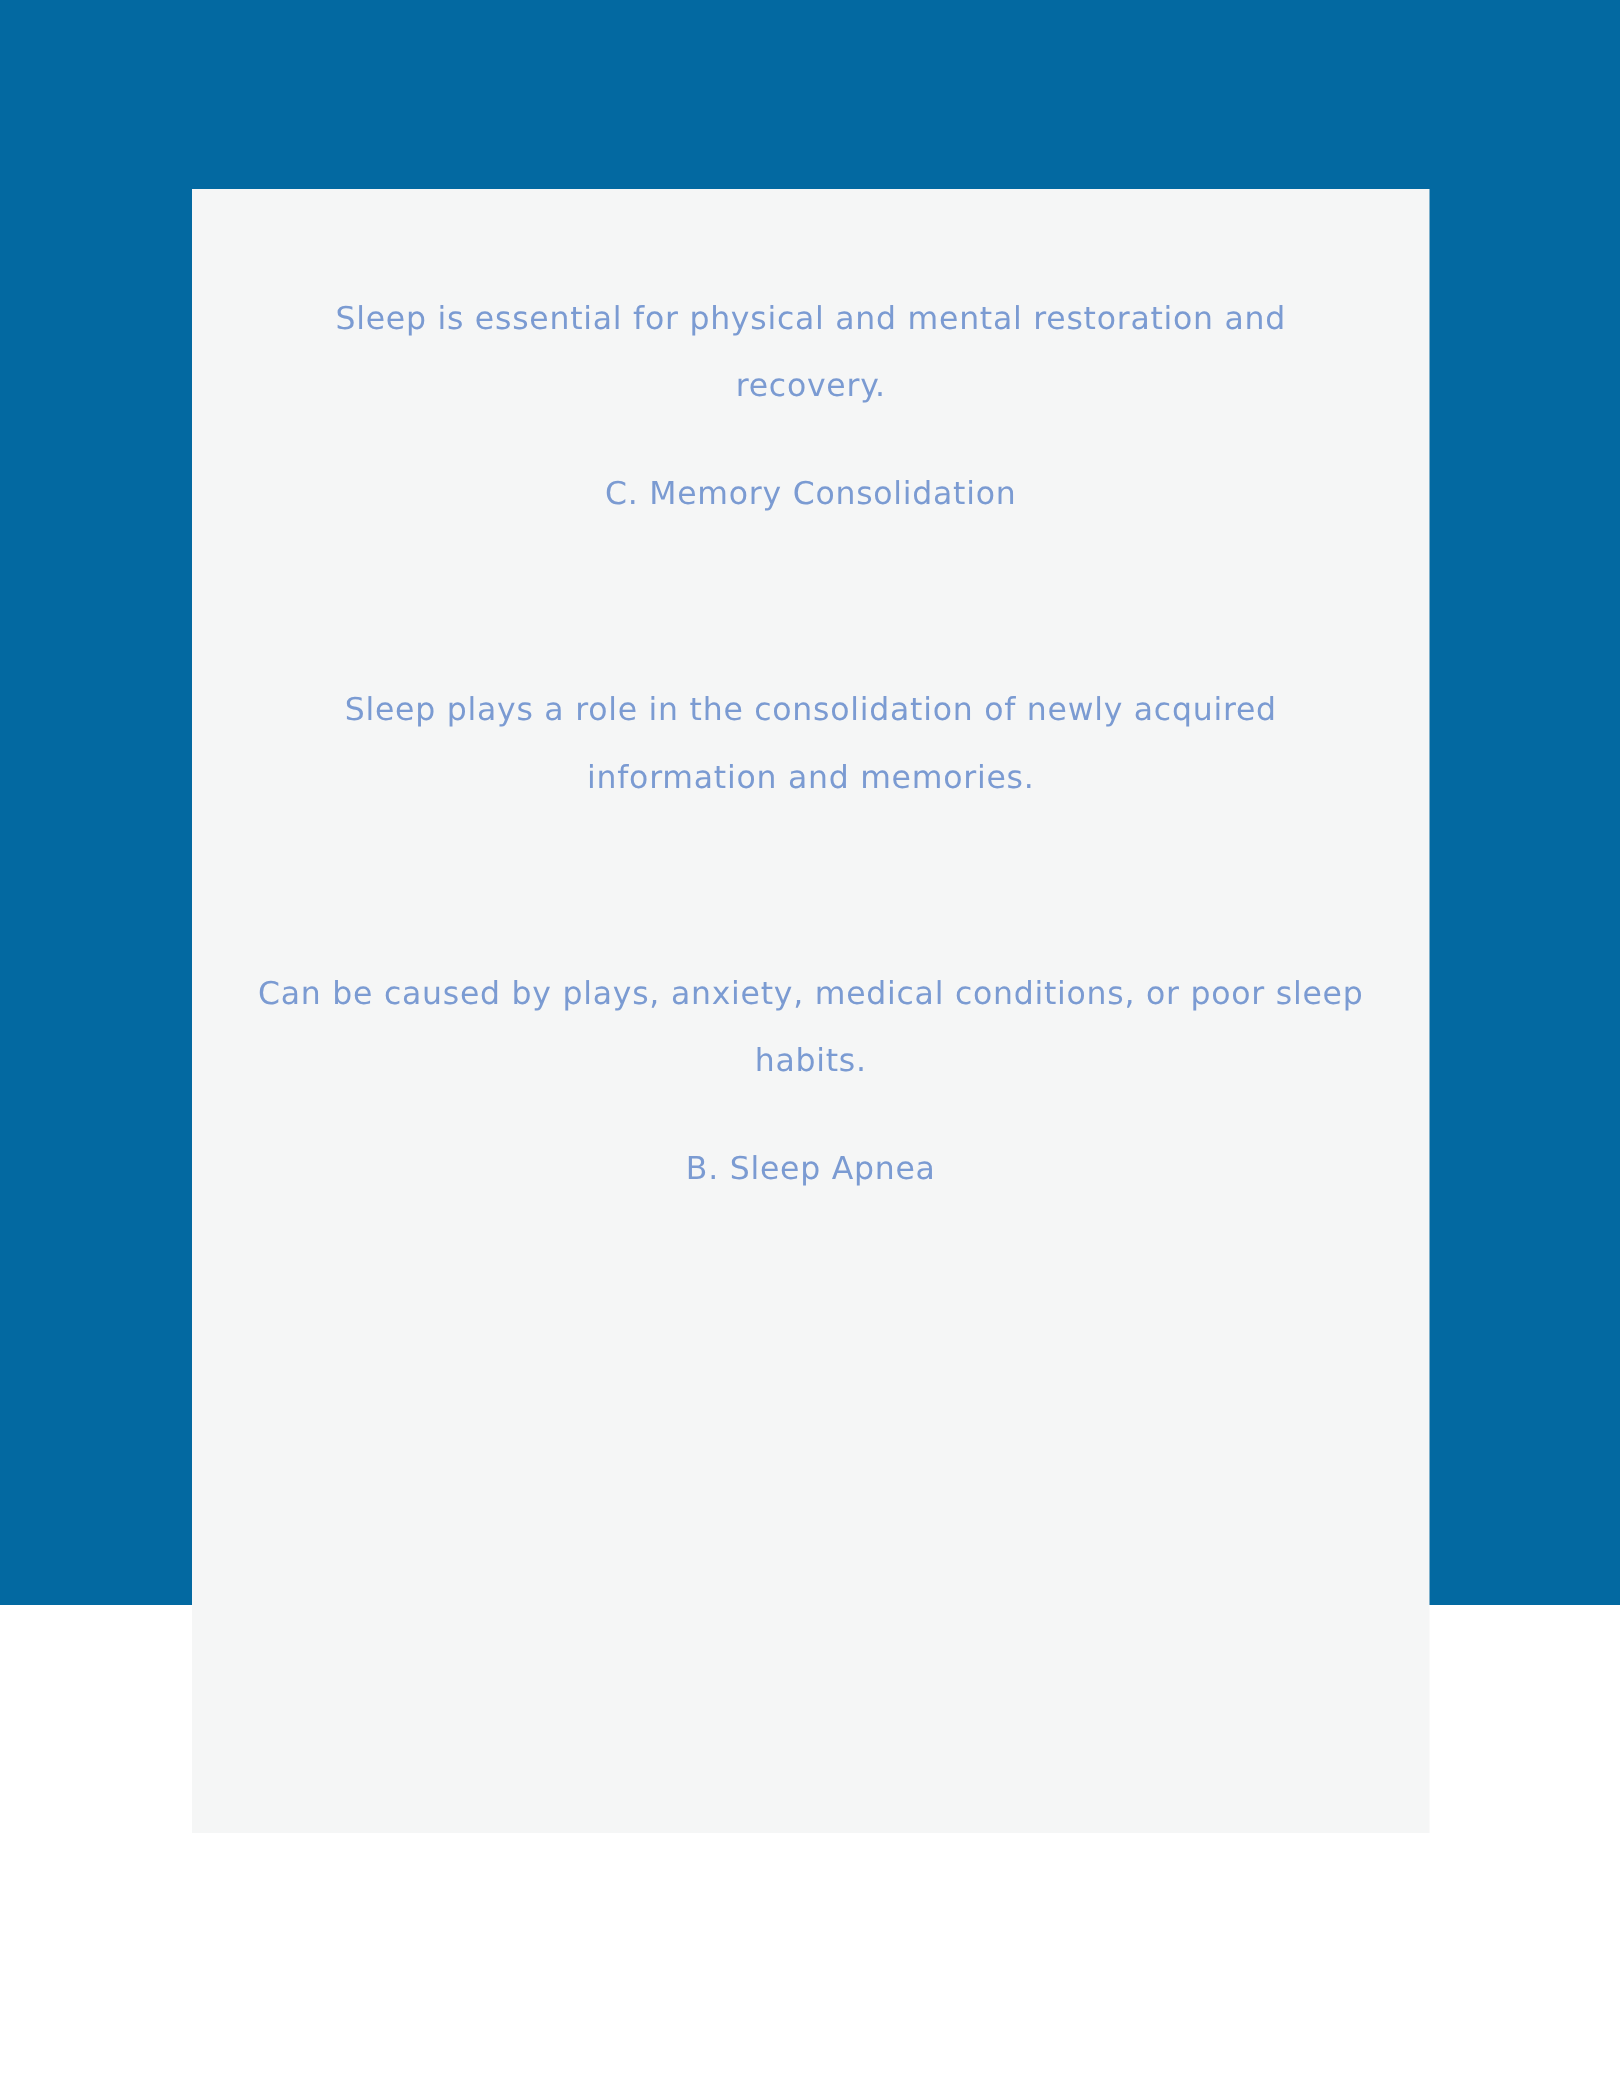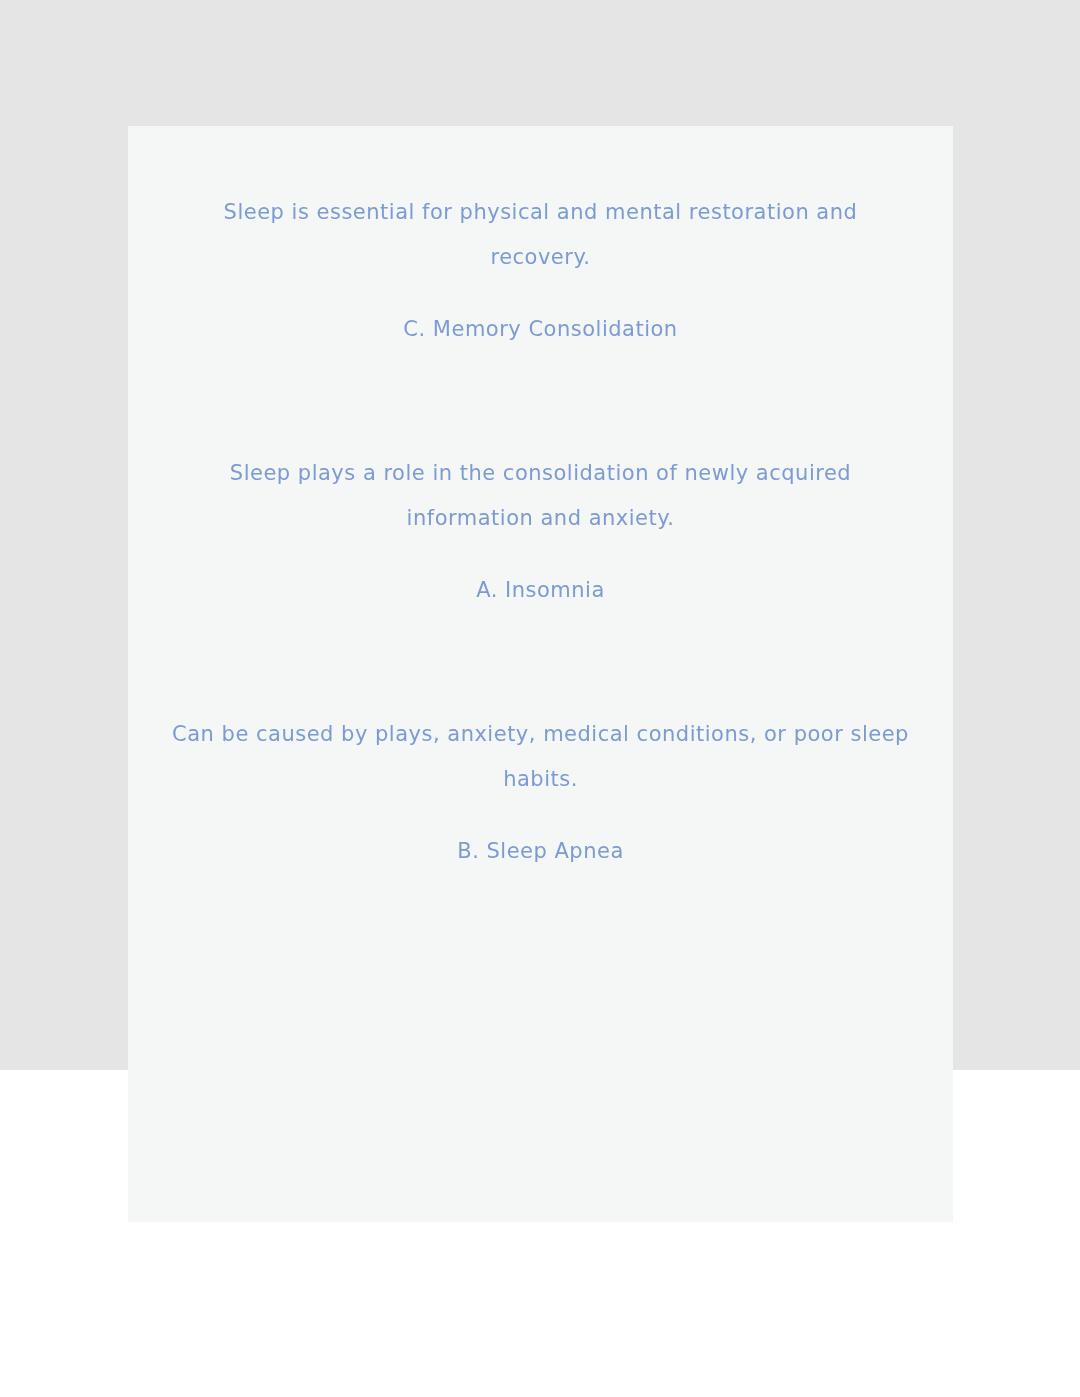--- a/index.html
+++ b/index.html
@@ -13,21 +13,21 @@
     font-family: "DejaVu Sans", "Liberation Sans", sans-serif;
     position: relative;
     overflow: hidden;
   }
   .page {
     position: absolute;
     left: 0;
     top: 0;
     width: 1080px;
     height: 1070px;
-    background: #e5e5e5;
+    background: #0369a1;
   }
   .note-card {
     position: absolute;
     left: 128px;
     top: 126px;
     width: 825px;
     height: 1096px;
     background: #f5f6f6;
     box-sizing: border-box;
     padding: 64px 8px 0 8px;
@@ -47,20 +47,19 @@
 </head>
 <body>
 
 <div class="page">
   <div class="note-card">
     <div class="para">Sleep is essential for physical and mental restoration and
 recovery.</div>
     <div class="para">C. Memory Consolidation</div>
     <div class="para"></div>
     <div class="para">Sleep plays a role in the consolidation of newly acquired
-information and anxiety.</div>
-    <div class="para">A. Insomnia</div>
+information and memories.</div>
     <div class="para"></div>
     <div class="para">Can be caused by plays, anxiety, medical conditions, or poor sleep
 habits.</div>
     <div class="para">B. Sleep Apnea</div>
   </div>
 </div>
 
 </body></html>

